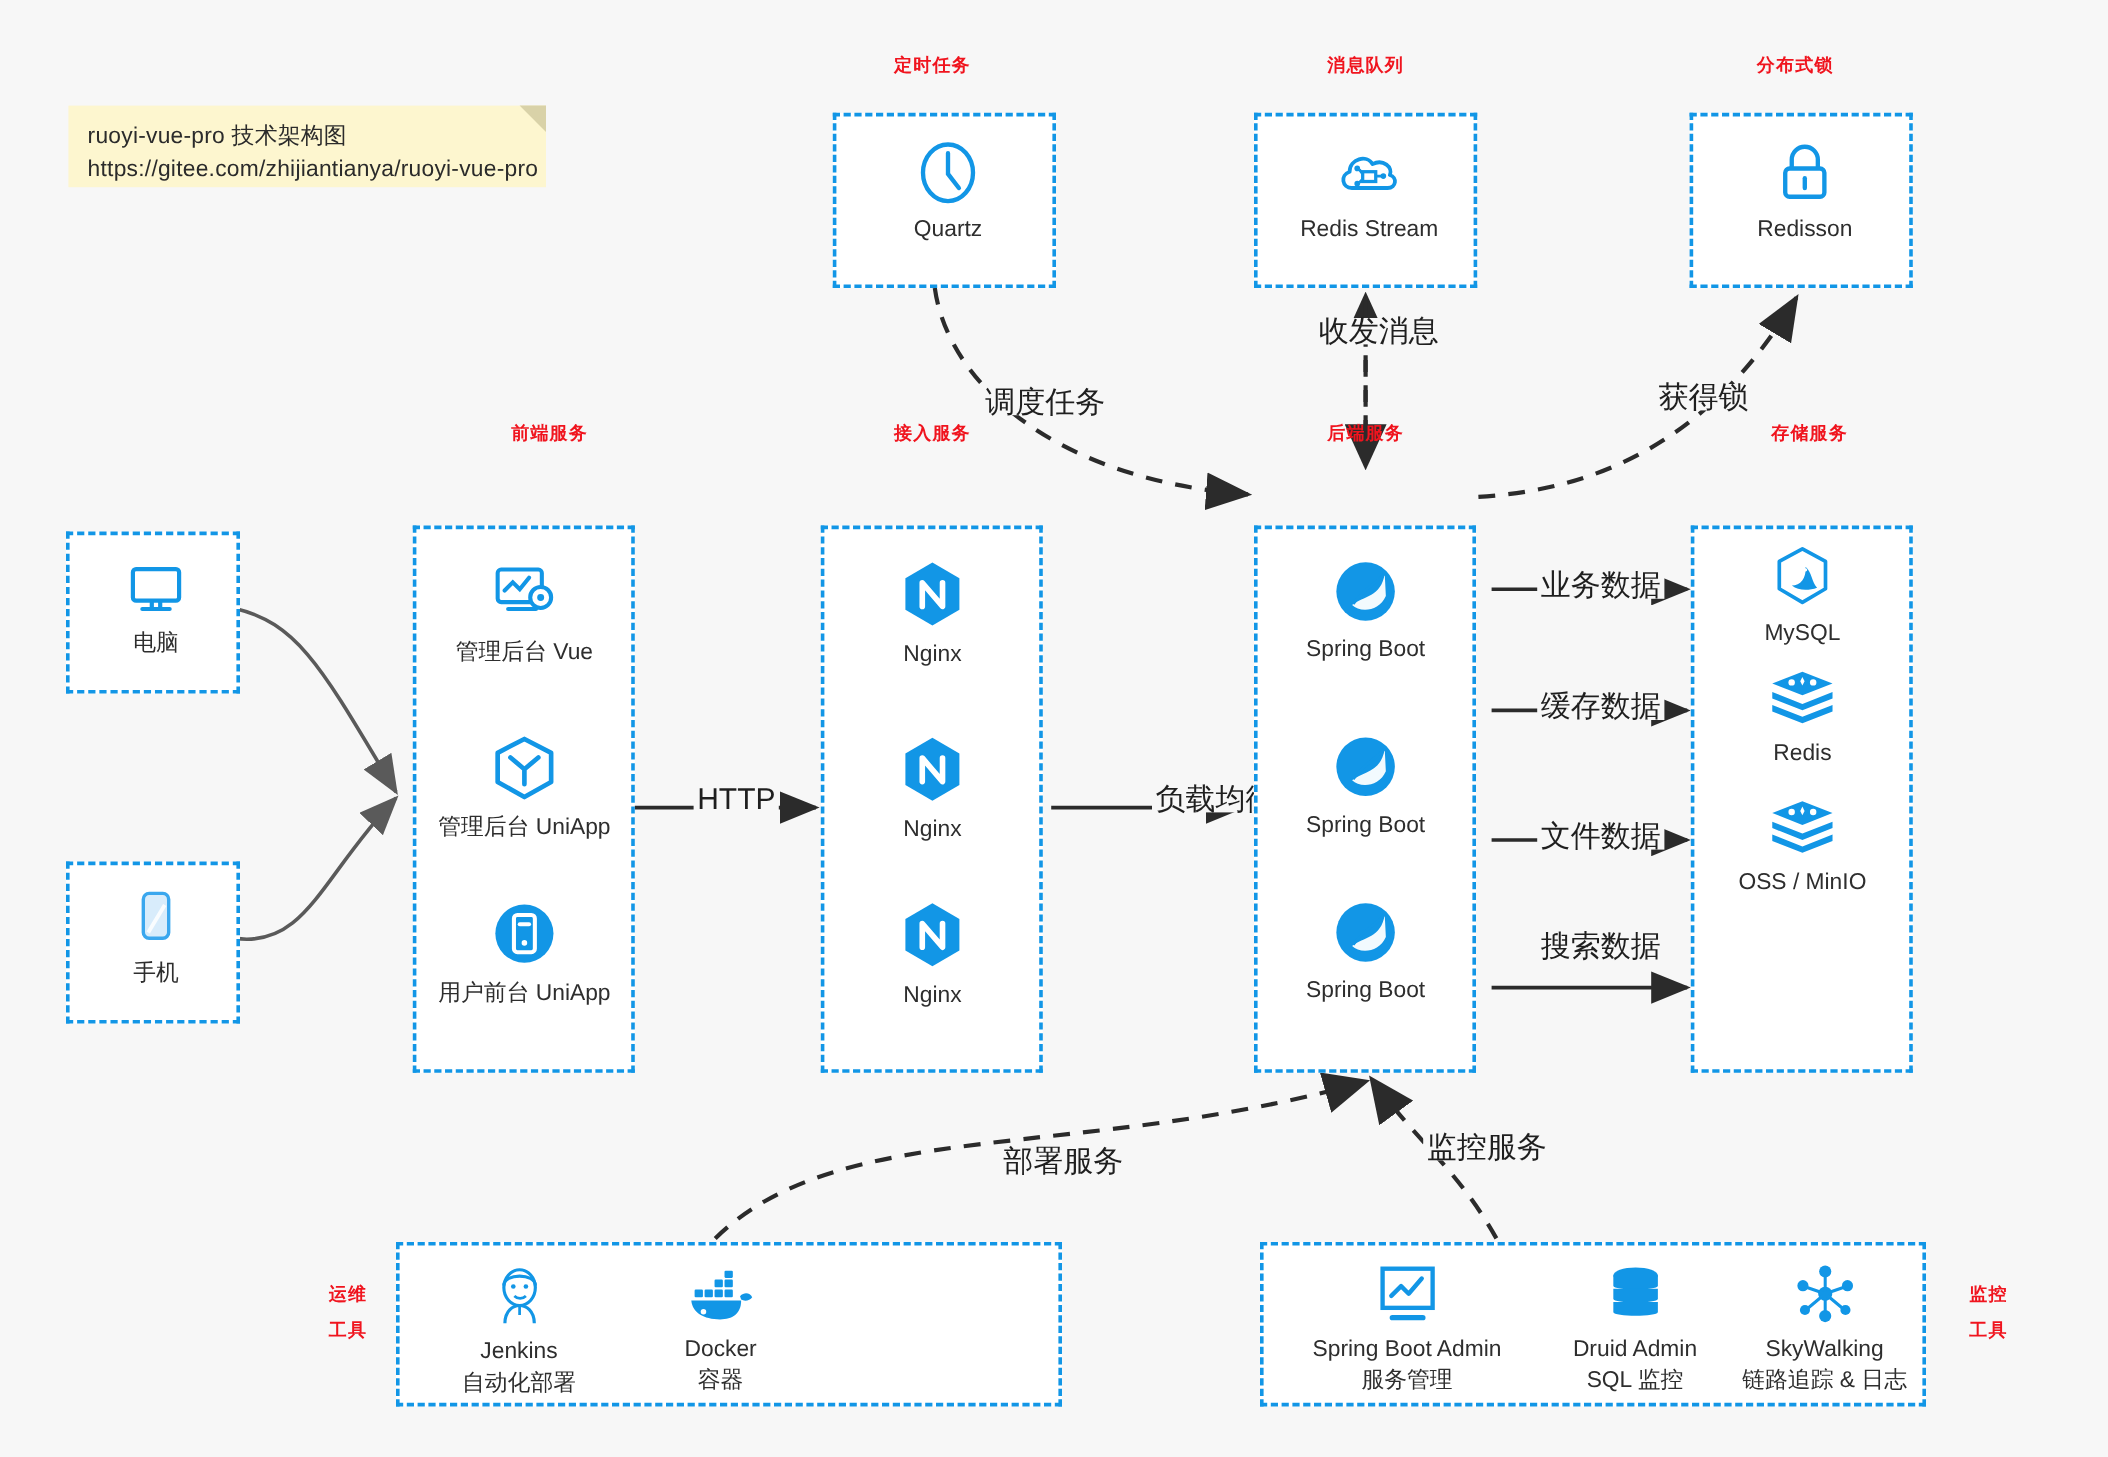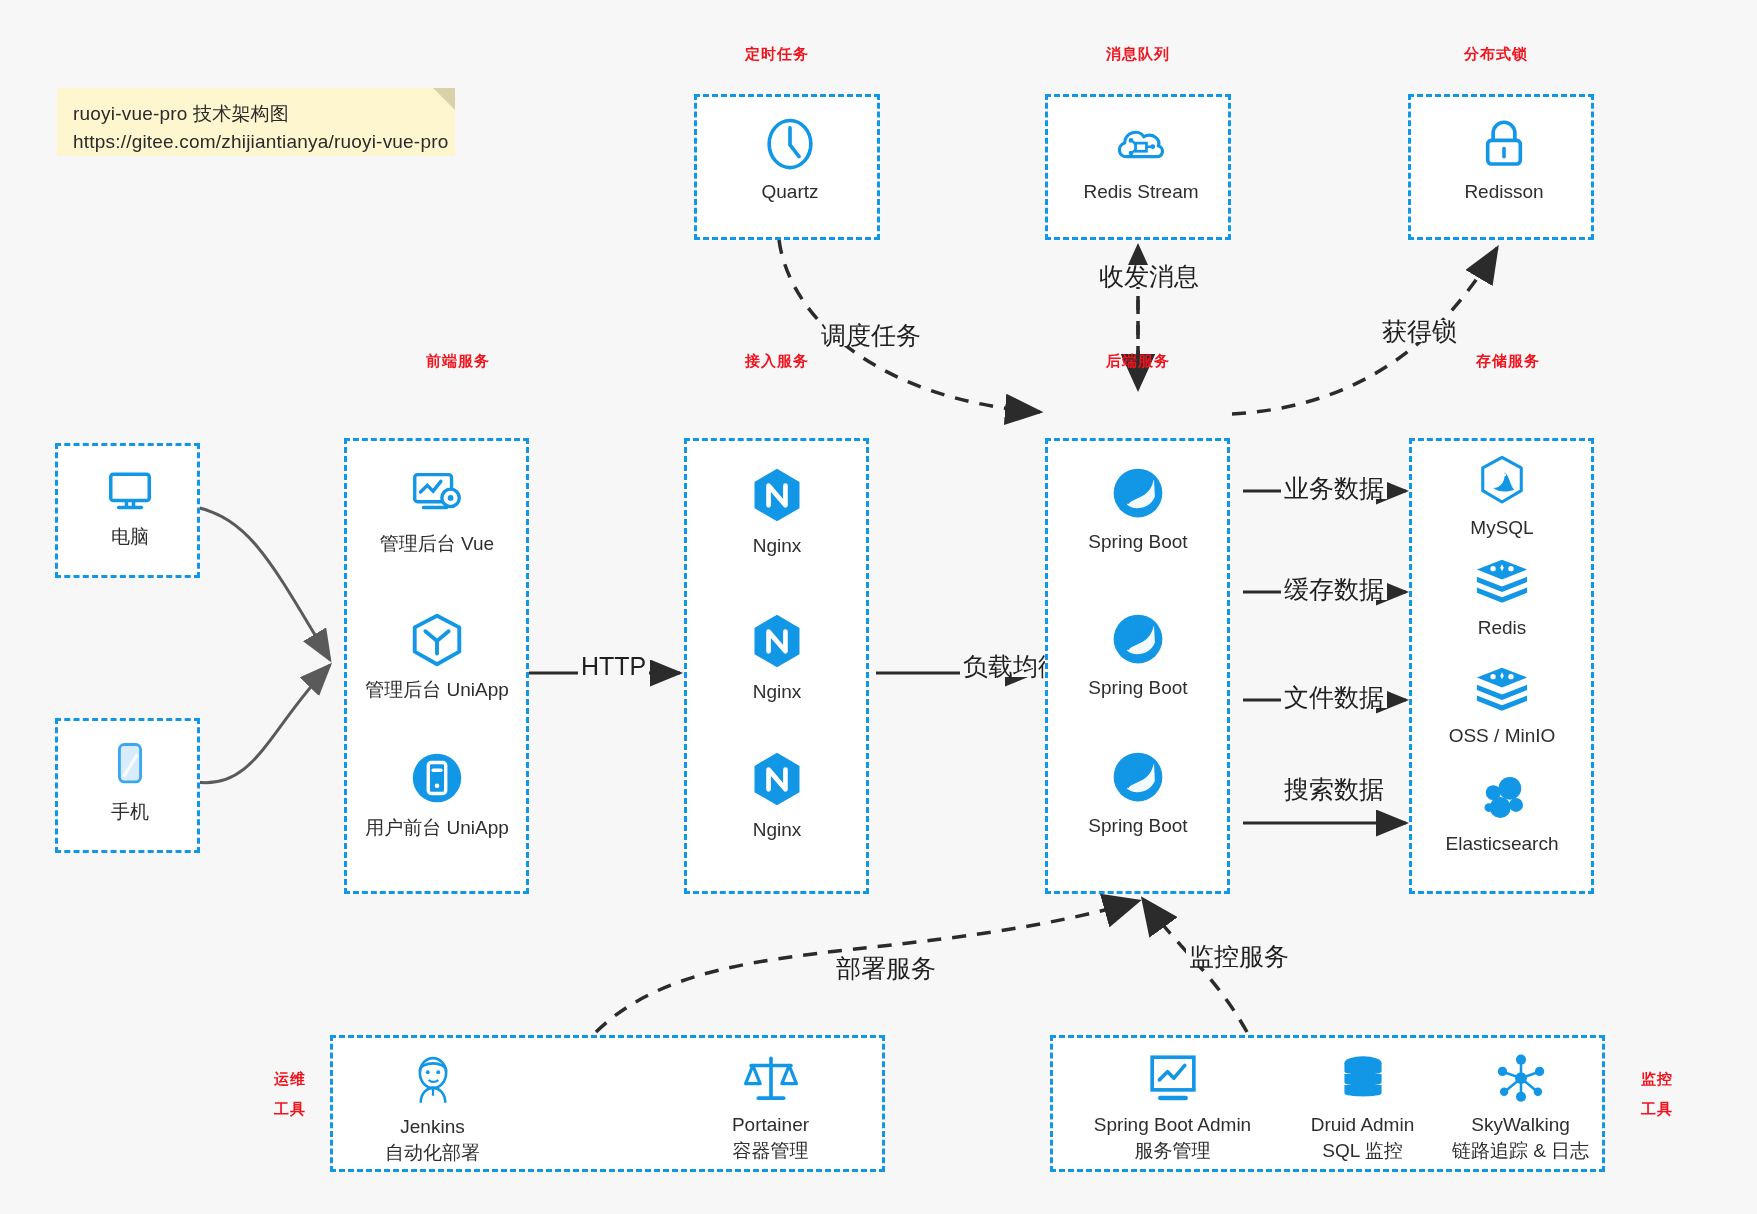--- a/index.html
+++ b/index.html
@@ -311,30 +311,20 @@
       <svg class="icon" width="58" height="52" viewBox="0 0 64 58">
         <path d="M32 3 L60 14 L32 25 L4 14 Z" fill="#1296e6"></path>
         <path d="M4 22 L32 33 L60 22 L60 28 L32 39 L4 28 Z" fill="#1296e6"></path>
         <path d="M4 34 L32 45 L60 34 L60 40 L32 51 L4 40 Z" fill="#1296e6"></path>
         <circle cx="22" cy="13" r="3" fill="#ffffff"></circle>
         <circle cx="42" cy="13" r="3" fill="#ffffff"></circle>
         <path d="M32 8 L34 12 L32 16 L30 12 Z" fill="#ffffff"></path>
       </svg>
       <div class="cap">OSS / MinIO</div>
     </div>
-    <div class="node" style="left:15px; top:328px;">
-      <svg class="icon" width="56" height="56" viewBox="0 0 64 64">
-        <circle cx="41" cy="22" r="13" fill="#1296e6"></circle>
-        <circle cx="22" cy="27" r="8.5" fill="#1296e6"></circle>
-        <circle cx="30" cy="44" r="12" fill="#1296e6"></circle>
-        <circle cx="48" cy="41" r="8" fill="#1296e6"></circle>
-        <circle cx="17" cy="44" r="5" fill="#1296e6"></circle>
-      </svg>
-      <div class="cap">Elasticsearch</div>
-    </div>
   </div>
 
   <div class="elabel" style="left:833px; top:957px;">部署服务</div>
   <div class="elabel" style="left:1186px; top:945px;">监控服务</div>
 
   <div class="group-title two-line" style="left:255px; top:1064px; width:70px;">
     <div>运维</div>
     <div>工具</div>
   </div>
   <div class="dbox" style="left:330px; top:1035px; width:555px; height:137px;">
@@ -344,30 +334,37 @@
         <path d="M17 22 C17 10 47 10 47 22" fill="none" stroke="#1296e6" stroke-width="3"></path>
         <circle cx="26" cy="23" r="2.2" fill="#1296e6"></circle>
         <circle cx="38" cy="23" r="2.2" fill="#1296e6"></circle>
         <path d="M27 32 C30 35 35 35 38 32" fill="none" stroke="#1296e6" stroke-width="2.6"></path>
         <path d="M18 58 C18 46 26 41 32 41 C38 41 46 46 46 58" fill="none" stroke="#1296e6" stroke-width="3"></path>
         <path d="M32 41 L32 50" stroke="#1296e6" stroke-width="2.6"></path>
       </svg>
       <div class="cap">Jenkins</div>
       <div class="cap2">自动化部署</div>
     </div>
-    <div class="node" style="left:355px; top:16px; width:165px;">
-      <svg class="icon" width="58" height="52" viewBox="0 0 64 56">
-        <path d="M32 4 L32 48" stroke="#1296e6" stroke-width="4" stroke-linecap="round"></path>
-        <path d="M10 12 L54 12" stroke="#1296e6" stroke-width="4" stroke-linecap="round"></path>
-        <path d="M18 48 L46 48" stroke="#1296e6" stroke-width="4" stroke-linecap="round"></path>
-        <path d="M12 12 L4 32 L20 32 Z" fill="none" stroke="#1296e6" stroke-width="3.6" stroke-linejoin="round"></path>
-        <path d="M52 12 L44 32 L60 32 Z" fill="none" stroke="#1296e6" stroke-width="3.6" stroke-linejoin="round"></path>
-      </svg>
-      <div class="cap">Portainer</div>
-      <div class="cap2">容器管理</div>
+    <div class="node" style="left:190px; top:20px; width:155px;">
+      <svg class="icon" width="60" height="48" viewBox="0 0 64 52">
+        <g fill="#1296e6">
+          <rect x="17" y="18" width="7.5" height="7" rx="1"></rect>
+          <rect x="26" y="18" width="7.5" height="7" rx="1"></rect>
+          <rect x="35" y="18" width="7.5" height="7" rx="1"></rect>
+          <rect x="26" y="9" width="7.5" height="7" rx="1"></rect>
+          <rect x="35" y="9" width="7.5" height="7" rx="1"></rect>
+          <rect x="35" y="1" width="7.5" height="6.5" rx="1"></rect>
+          <rect x="8" y="18" width="7.5" height="7" rx="1"></rect>
+        </g>
+        <path d="M5 28 L50 28 C50 40 42 45 31 45 C16 45 6 39 5 28 Z" fill="#1296e6"></path>
+        <path d="M49 24 C53 20 58 21 60 25 C58 28 53 29 50 27" fill="#1296e6"></path>
+        <circle cx="16" cy="38" r="2.5" fill="#ffffff"></circle>
+      </svg>
+      <div class="cap">Docker</div>
+      <div class="cap2">容器</div>
     </div>
   </div>
 
   <div class="dbox" style="left:1050px; top:1035px; width:555px; height:137px;">
     <div class="node" style="left:12px; top:14px; width:215px;">
       <svg class="icon" width="58" height="54" viewBox="0 0 64 58">
         <rect x="9" y="5" width="46" height="36" fill="none" stroke="#1296e6" stroke-width="4"></rect>
         <path d="M17 30 L26 21 L33 28 L45 14" fill="none" stroke="#1296e6" stroke-width="4" stroke-linecap="round" stroke-linejoin="round"></path>
         <path d="M18 50 L46 50" stroke="#1296e6" stroke-width="5" stroke-linecap="round"></path>
       </svg>

